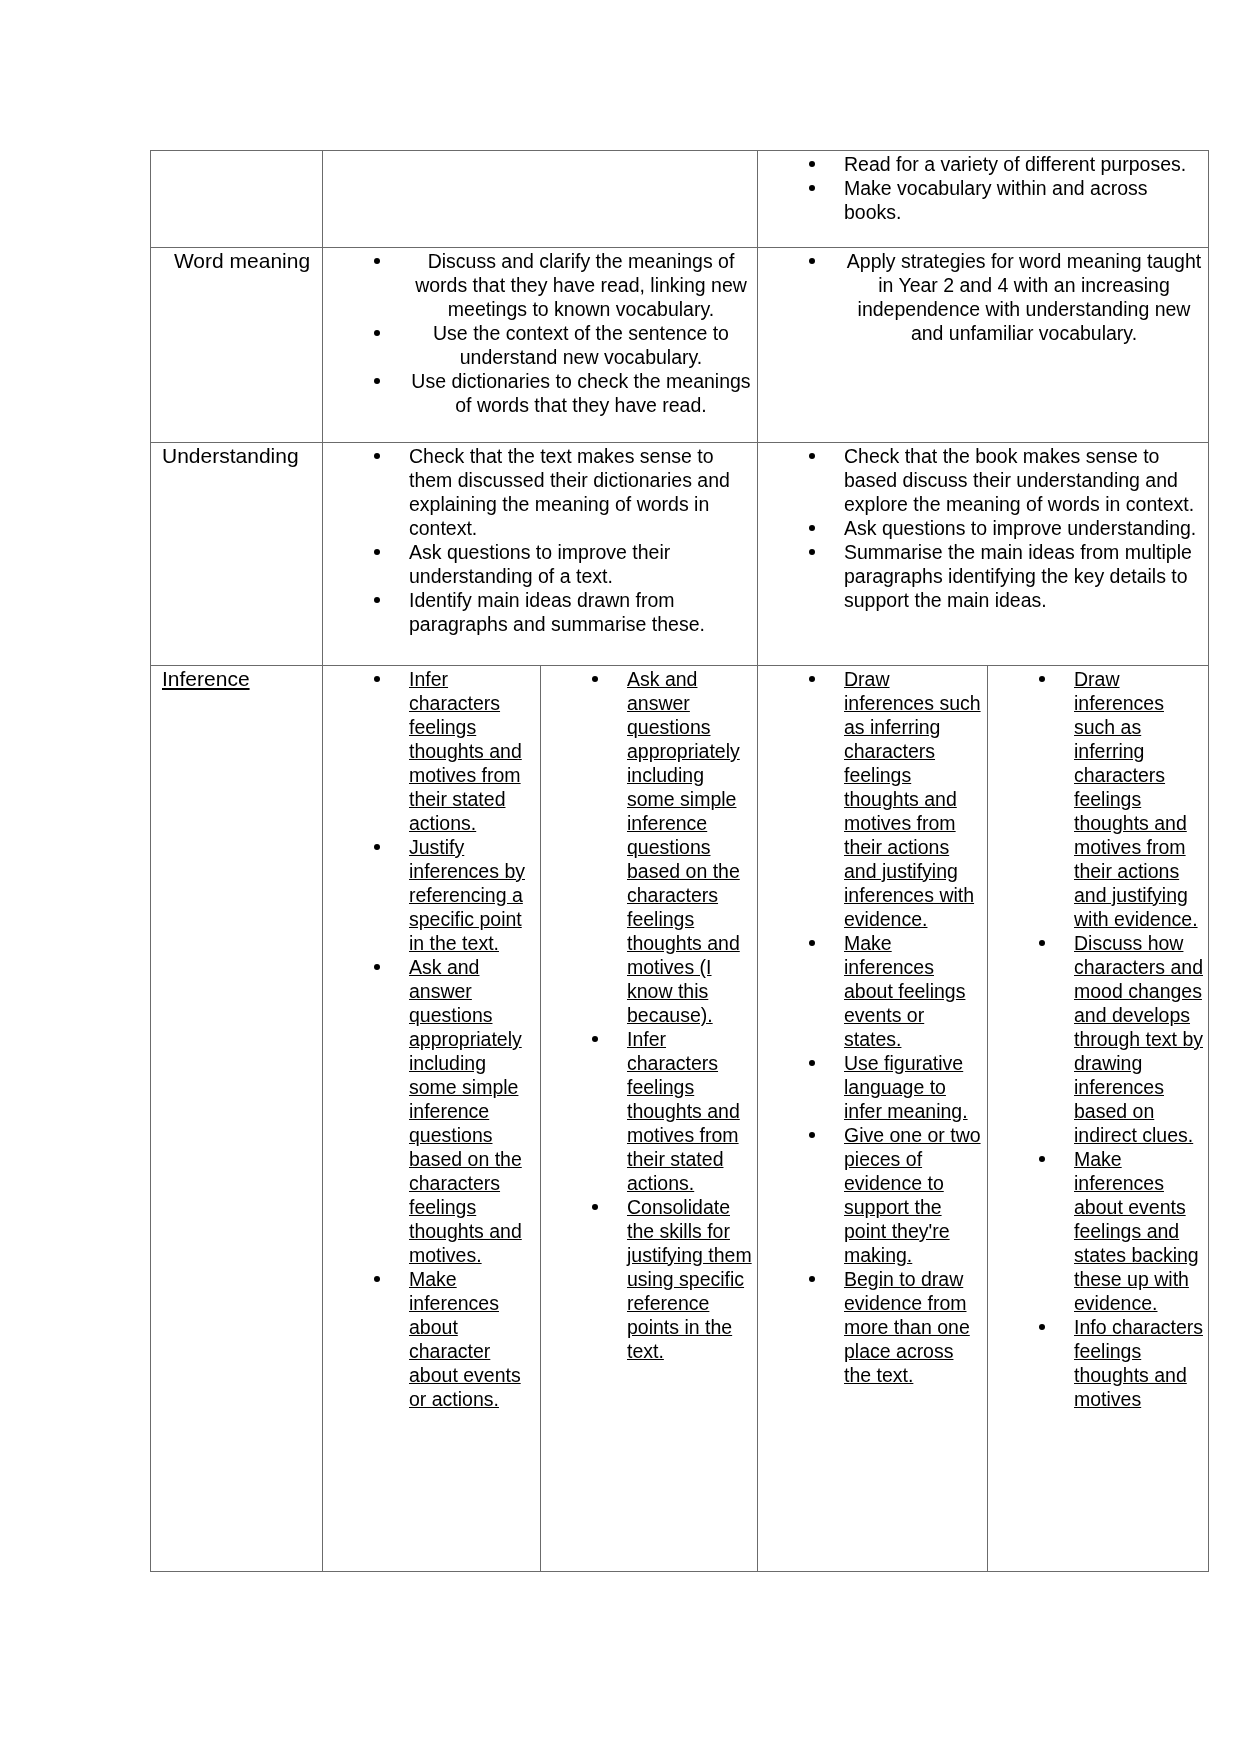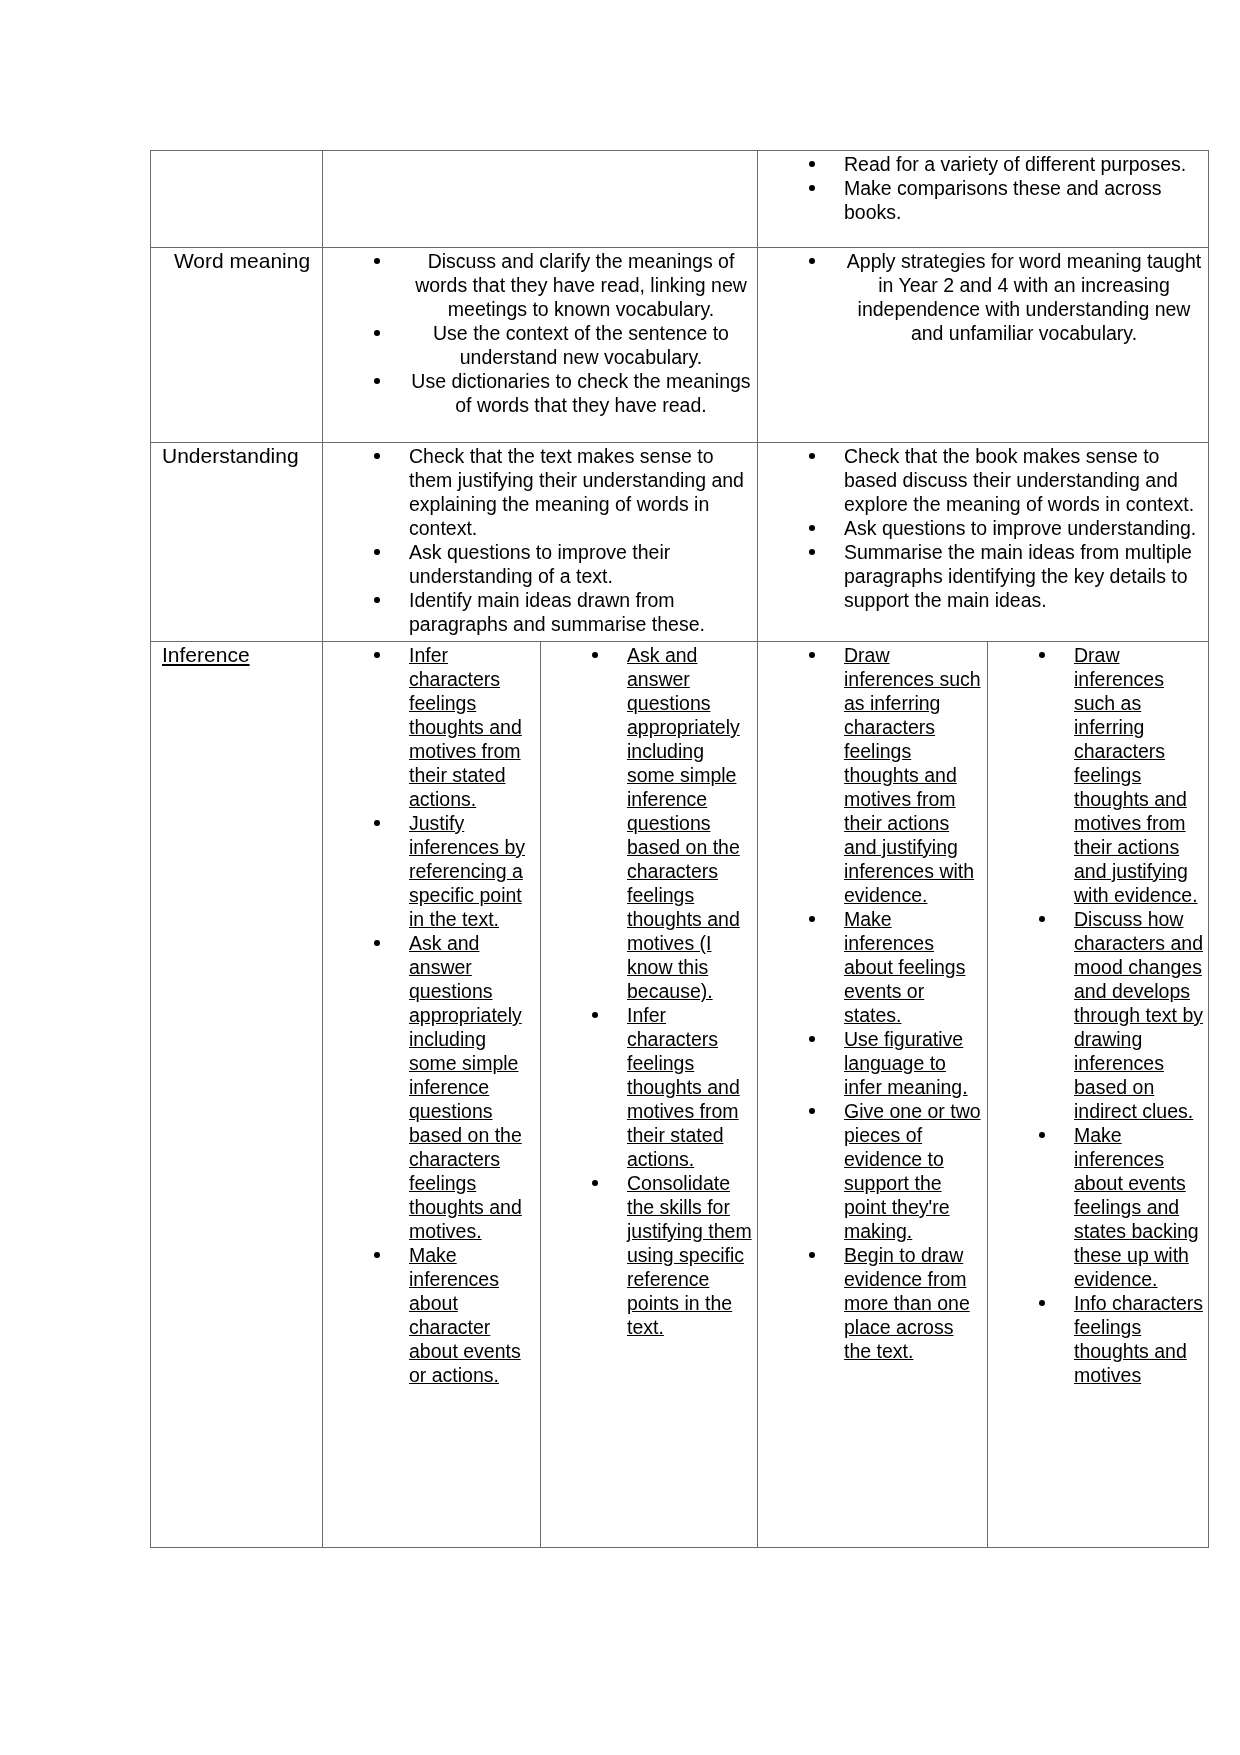--- a/index.html
+++ b/index.html
@@ -56,21 +56,21 @@
       position: absolute;
       left: 51px;
       top: 9px;
       width: 6px;
       height: 6px;
       border-radius: 50%;
       background: #000;
     }
     .r1 { height: 97px; }
     .r2 { height: 195px; text-align: center; }
-    .r3 { height: 199px; }
+    .r3 { height: 223px; }
     .r4 { height: 906px; text-decoration: underline; }
     .cell-pad { padding-top: 1px !important; }
   </style>
 </head>
 <body>
 
 <div class="page">
   <table class="grid">
     <colgroup>
       <col style="width:172px">
@@ -80,21 +80,21 @@
       <col style="width:221px">
     </colgroup>
 
     <tbody>
         <tr class="r1">
       <td class="row-label"></td>
       <td colspan="2"></td>
       <td colspan="2" class="cell-pad">
         <ul class="bullets">
           <li>Read for a variety of different purposes.</li>
-          <li>Make comparisons these and across books.</li>
+          <li>Make vocabulary within and across books.</li>
         </ul>
       </td>
     </tr>
 
     <tr class="r2">
       <td class="row-label">Word meaning</td>
       <td colspan="2" class="cell-pad">
         <ul class="bullets">
           <li>Discuss and clarify the meanings of words that they have read, linking new meetings to known vocabulary.</li>
           <li>Use the context of the sentence to understand new vocabulary.</li>
@@ -105,21 +105,21 @@
         <ul class="bullets">
           <li>Apply strategies for word meaning taught in Year 2 and 4 with an increasing independence with understanding new and unfamiliar vocabulary.</li>
         </ul>
       </td>
     </tr>
 
     <tr class="r3">
       <td class="row-label">Understanding</td>
       <td colspan="2" class="cell-pad">
         <ul class="bullets">
-          <li>Check that the text makes sense to them justifying their understanding and explaining the meaning of words in context.</li>
+          <li>Check that the text makes sense to them discussed their dictionaries and explaining the meaning of words in context.</li>
           <li>Ask questions to improve their understanding of a text.</li>
           <li>Identify main ideas drawn from paragraphs and summarise these.</li>
         </ul>
       </td>
       <td colspan="2" class="cell-pad">
         <ul class="bullets">
           <li>Check that the book makes sense to based discuss their understanding and explore the meaning of words in context.</li>
           <li>Ask questions to improve understanding.</li>
           <li>Summarise the main ideas from multiple paragraphs identifying the key details to support the main ideas.</li>
         </ul>

